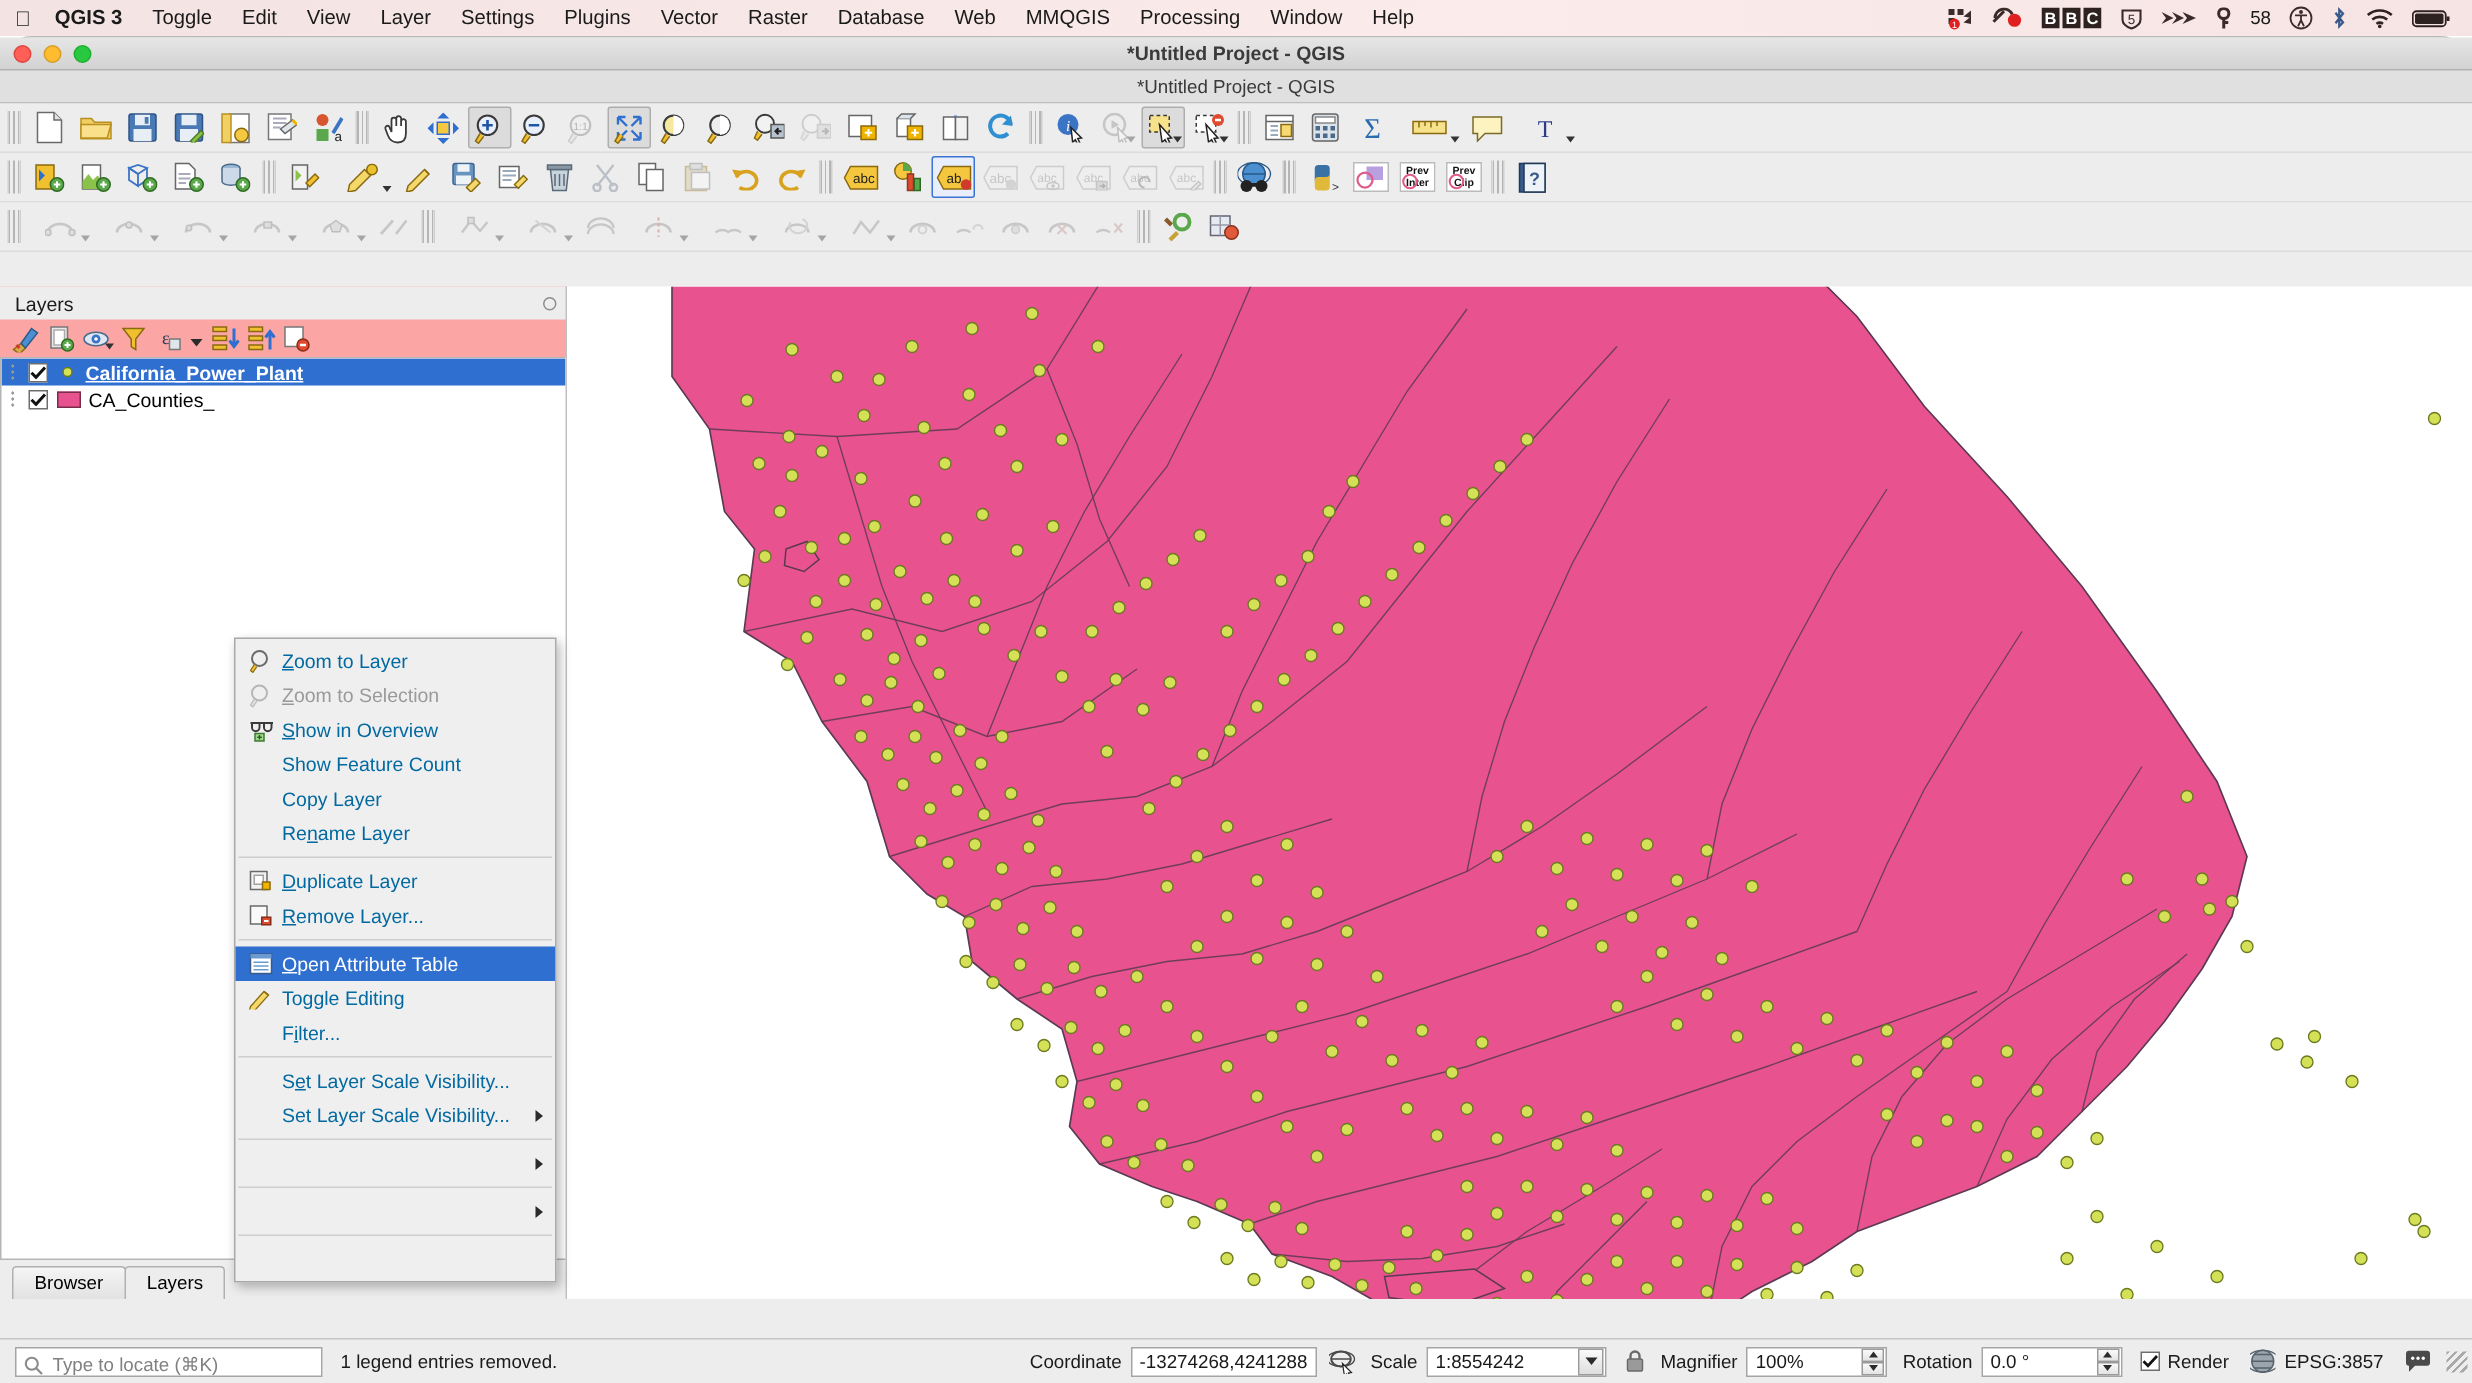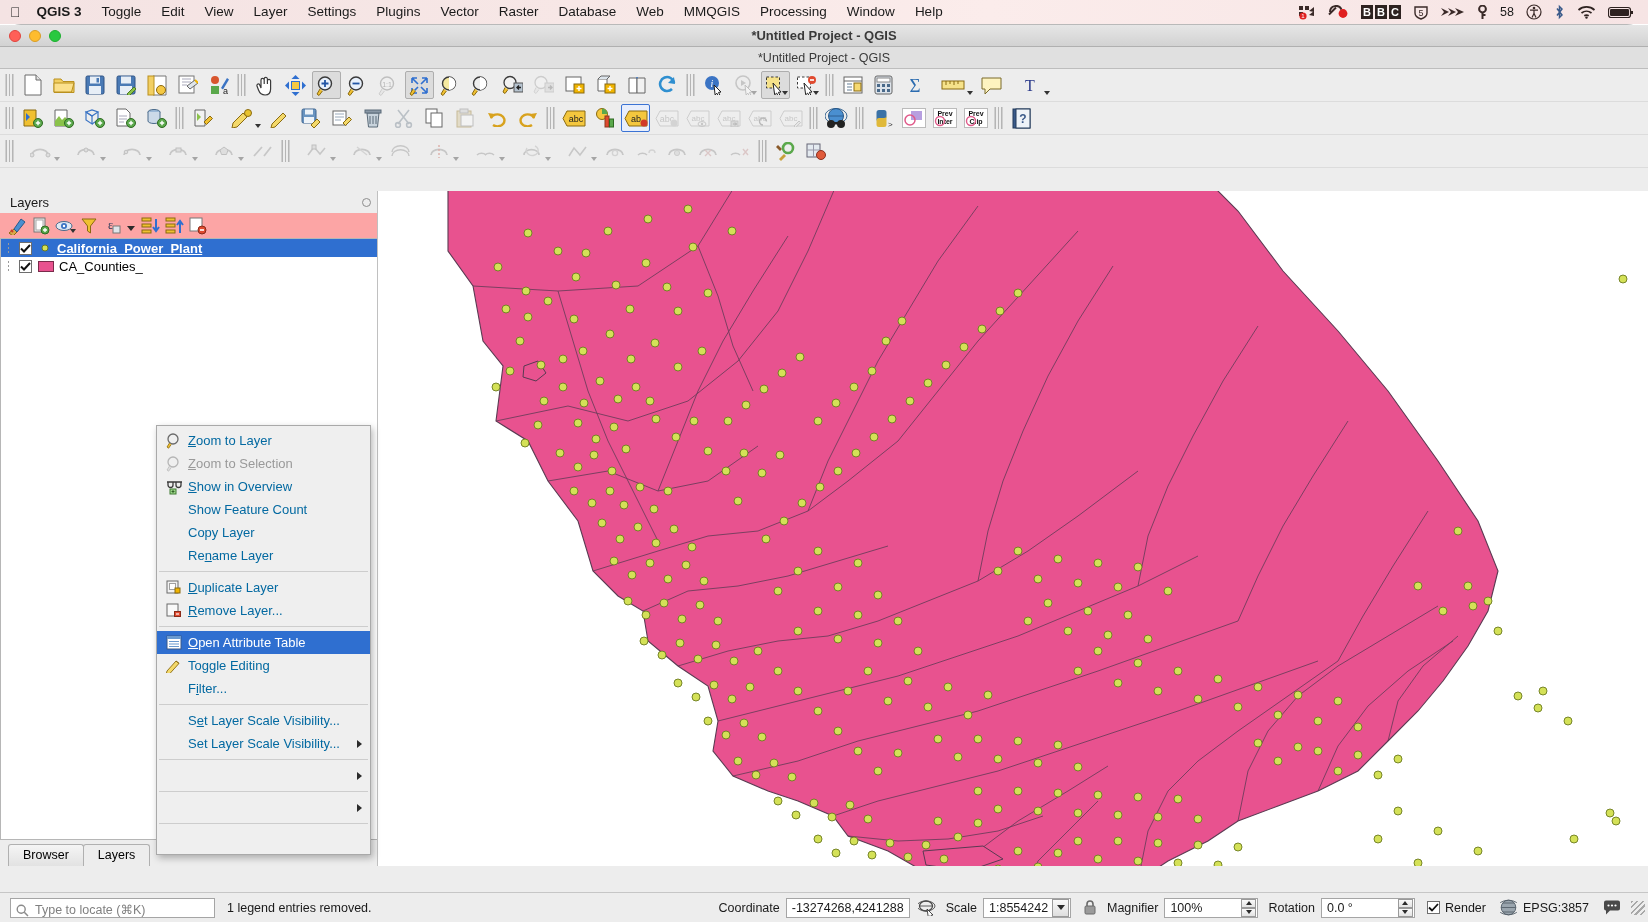--- a/index.html
+++ b/index.html
@@ -1698,21 +1698,21 @@
     <span class="sb-field" style="width:124px">-13274268,4241288</span>
     <span style="margin-left:8px;display:flex;align-items:center">
       <svg width="18" height="17" viewBox="0 0 18 17">
           <ellipse cx="8" cy="7" rx="6.5" ry="5" fill="none" stroke="#4a4a4a" stroke-width="1.3"></ellipse>
           <path d="M1.5 7 h13 M8 2 a9 5 0 0 1 0 10 a9 5 0 0 1 0-10" fill="none" stroke="#4a4a4a" stroke-width="0.9"></path>
           <path d="M9 10 l6 6 -2 0.3 1 2 -1.2 0.6 -1-2 -1.5 1.3z" fill="#fff" stroke="#222" stroke-width="0.8"></path>
         </svg>
     </span>
 
     <span class="sb-label">Scale</span>
-    <span class="sb-combo" style="width:88px">
+    <span class="sb-combo" style="width:120px">
       <span class="val">1:8554242</span>
       <span class="arrowbox">
           <span class="tri-dn-sm"></span>
         </span>
     </span>
 
     <span style="margin-left:12px;display:flex;align-items:center">
       <svg width="14" height="17" viewBox="0 0 14 17">
           <path d="M4 7 V5 a3 3 0 0 1 6 0 v2" fill="none" stroke="#6a6a6a" stroke-width="1.6"></path>
           <rect x="2" y="7" width="10" height="8" rx="1.2" fill="#9a9a9a" stroke="#6a6a6a"></rect>

